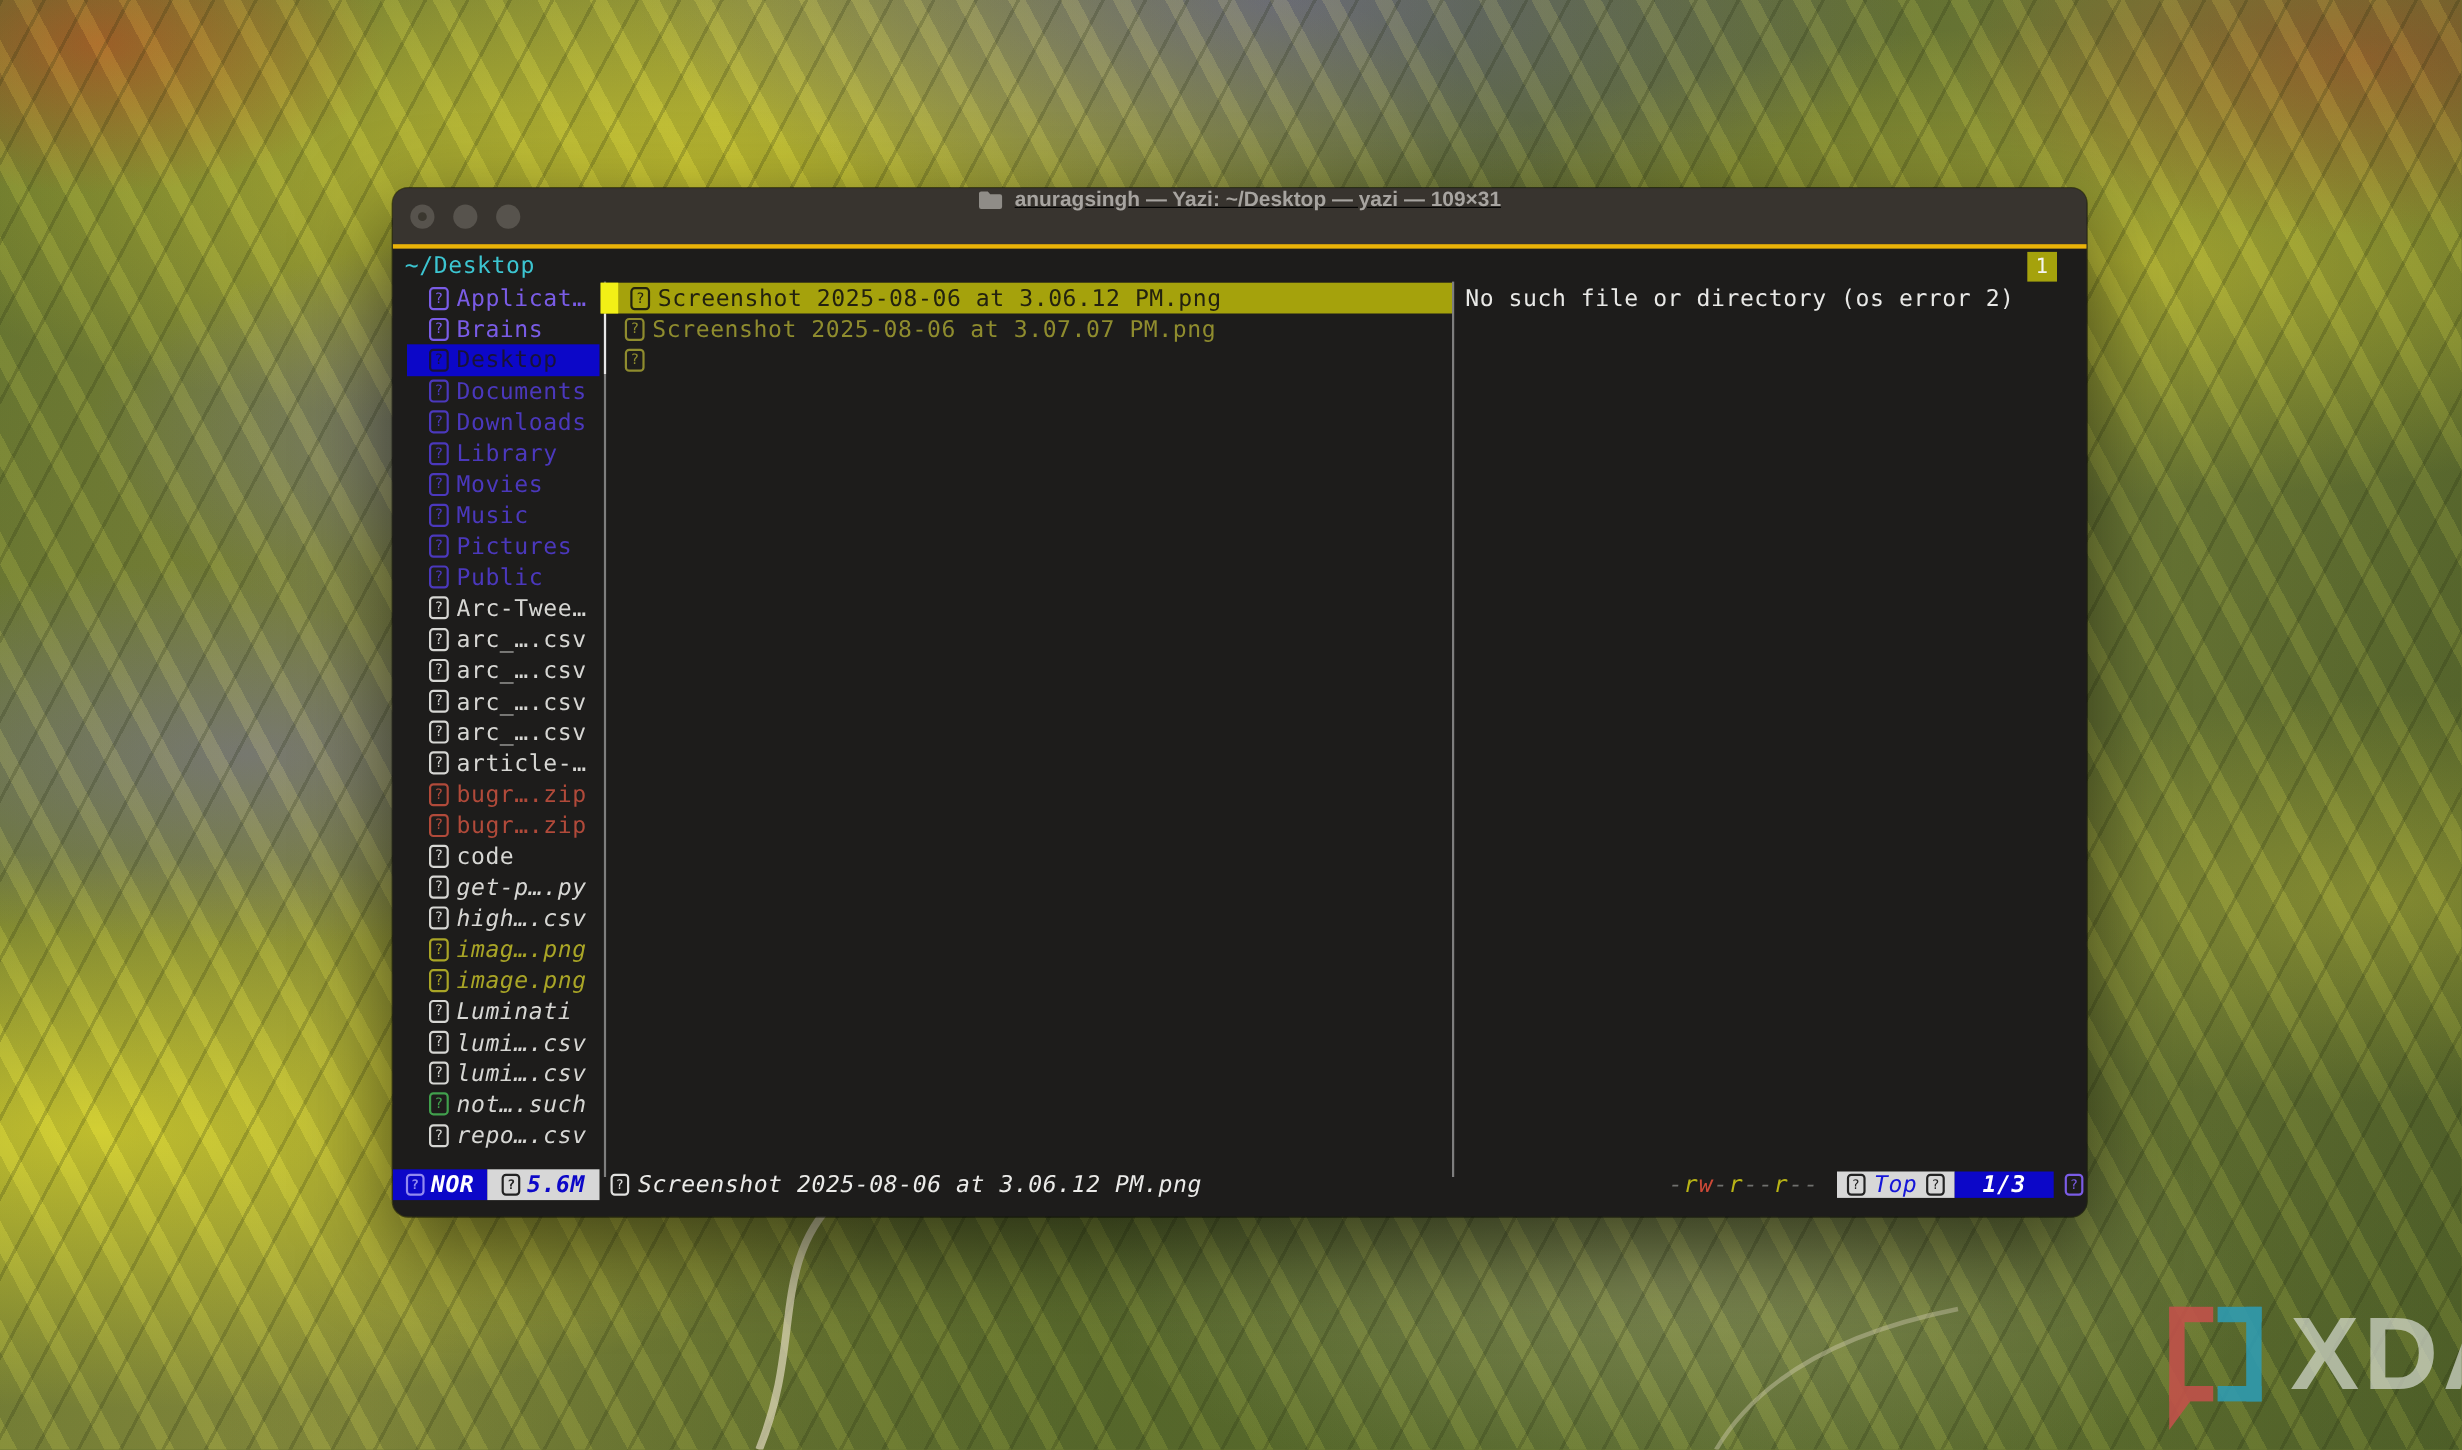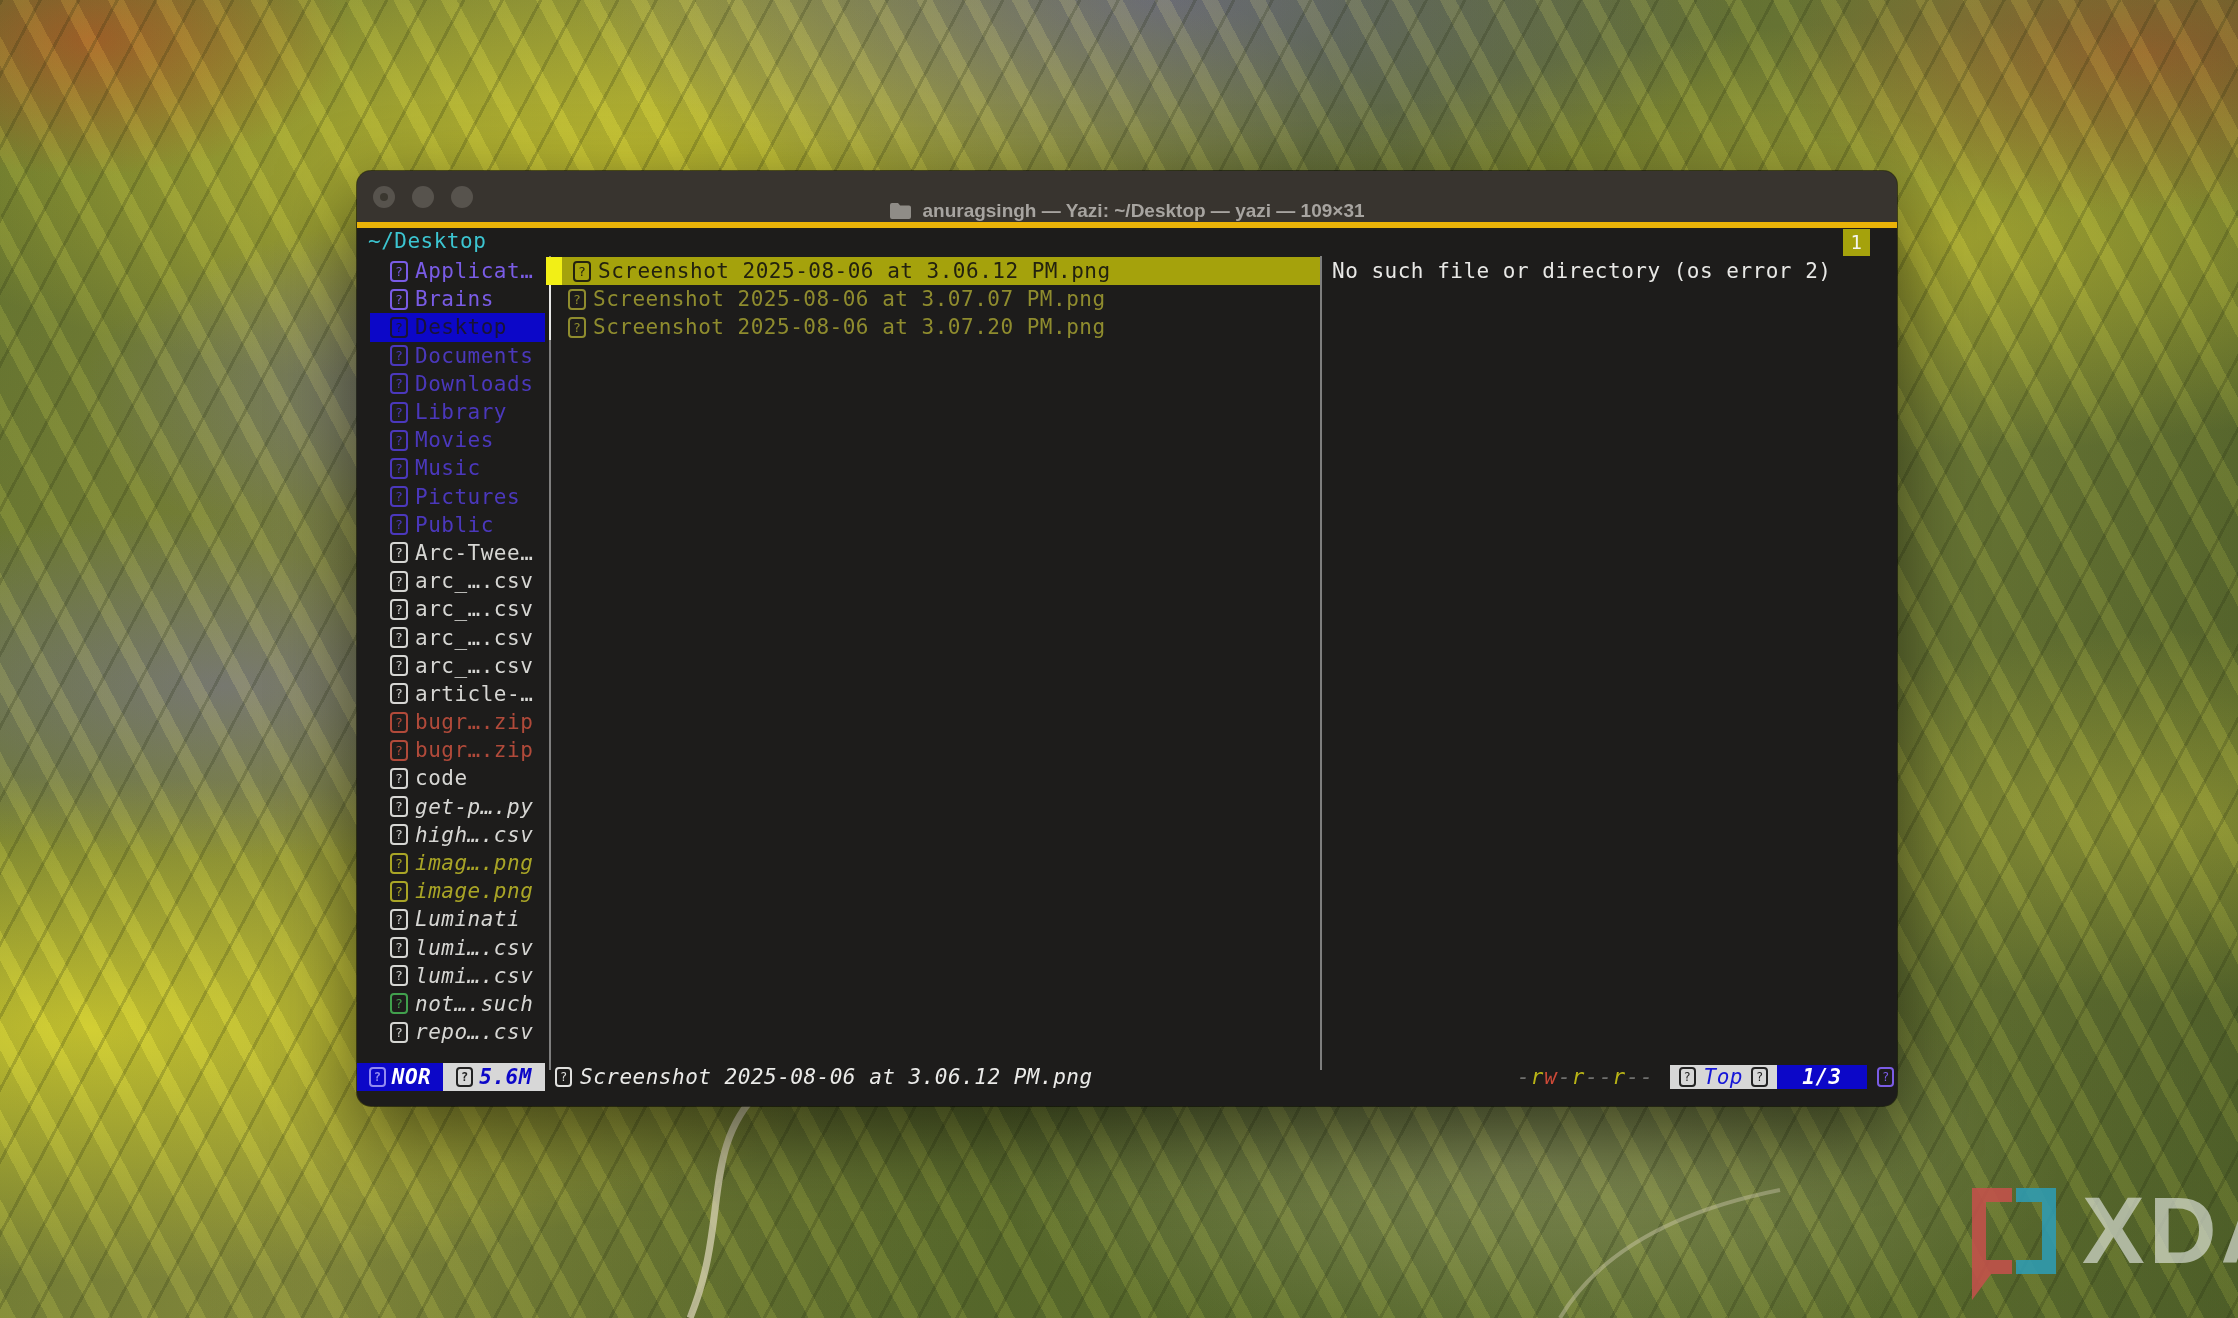--- a/index.html
+++ b/index.html
@@ -33,22 +33,22 @@
   .trails { position:absolute; inset:0; }
 
   
   .window {
     position:absolute; left:357px; top:171px; width:1540px; height:935px;
     background:var(--term_bg); border-radius:14px; overflow:hidden;
     box-shadow:0 28px 80px rgba(0,0,0,0.55), 0 0 0 1px rgba(0,0,0,0.55);
   }
   .titlebar {
     height:51px; background:var(--titlebar_bg);
-    border-bottom:6px solid #eab308;
-    display:flex; align-items:flex-end; justify-content:center; position:relative;
+    border-bottom:4px solid #eab308;
+    display:flex; align-items:flex-start; justify-content:center; position:relative;text-decoration:underline;
   }
   .lights { position:absolute; left:16px; top:0; height:100%; display:flex; align-items:center; gap:17px; }
   .light { width:22px; height:22px; border-radius:50%; background:#57534d; display:flex; align-items:center; justify-content:center; }
   .light.close::after { content:""; width:8px; height:8px; border-radius:50%; background:#3a372f; }
   .title-wrap { display:flex; align-items:center; gap:10px; color:var(--title_text);
     font-family:"Liberation Sans", sans-serif; font-weight:bold; font-size:19px; }
 
   .content { position:absolute; top:53px; left:0; right:0; bottom:0; font-size:21px; letter-spacing:0.5px; }
 
   
@@ -314,21 +314,20 @@
 
         <div class="file-row">
 
           <span class="u-icon">?</span>
           <span class="lbl">Screenshot 2025-08-06 at 3.07.07 PM.png</span>
         </div>
 
         <div class="file-row">
 
           <span class="u-icon">?</span>
-          <span class="lbl">Screenshot 2025-08-06 at 3.07.20 PM.png</span>
         </div>
       </div>
 
     <div class="preview">
       <div class="error-row">No such file or directory (os error 2)</div>
     </div>
 
     <div class="statusbar">
       <div class="seg seg-mode">
         <span class="u-icon">?</span>

